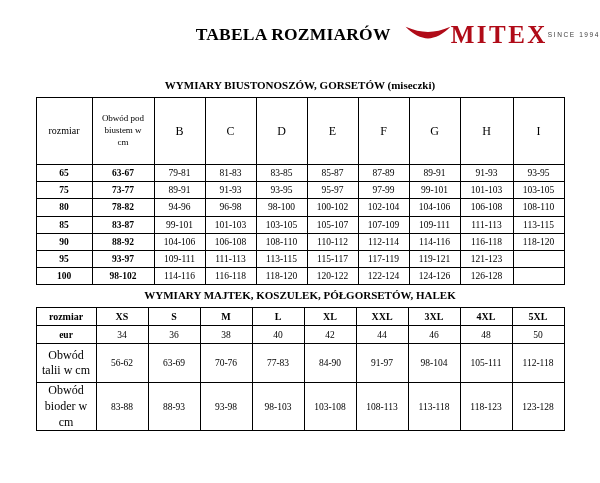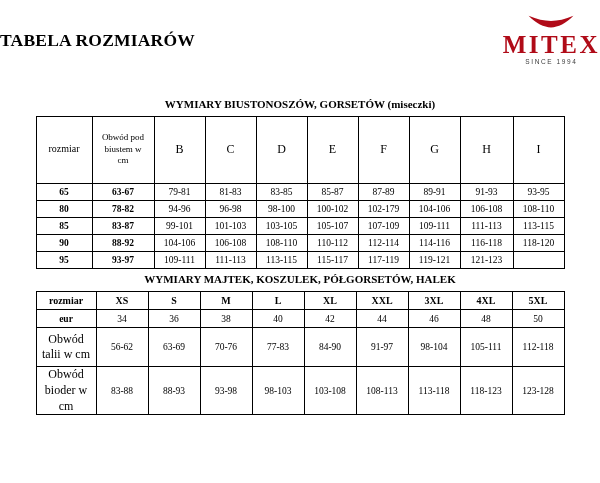--- a/index.html
+++ b/index.html
@@ -18,38 +18,37 @@
     position: relative;
     width: 600px;
     height: 483px;
     box-sizing: border-box;
   }
 
   
   .header {
     display: flex;
     align-items: center;
-    justify-content: space-between;
+    justify-content: flex-end;
     gap: 14px;
-    padding-top: 15px;
+    padding-top: 22px;
     padding-bottom: 6px;
   }
   .header-title {
     font-family: "Liberation Serif", serif;
     font-size: 17.5px;
     font-weight: bold;
     letter-spacing: 0.2px;
     white-space: nowrap;
   }
   .brand {
     display: flex;
-    flex-direction: column;
+    flex-direction: row;
     align-items: center;
     line-height: 1;
-    margin-left: 42px;
   }
   .brand-mark {
     display: block;
     margin-bottom: 1px;
   }
   .brand-name {
     font-family: "Liberation Serif", serif;
     font-size: 25px;
     font-weight: bold;
     color: #b00b18;
@@ -201,27 +200,39 @@
         <td>79-81</td>
         <td>81-83</td>
         <td>83-85</td>
         <td>85-87</td>
         <td>87-89</td>
         <td>89-91</td>
         <td>91-93</td>
         <td>93-95</td>
       </tr>
       <tr>
+        <td class="c0">75</td>
+        <td class="c1">73-77</td>
+        <td>89-91</td>
+        <td>91-93</td>
+        <td>93-95</td>
+        <td>95-97</td>
+        <td>97-99</td>
+        <td>99-101</td>
+        <td>101-103</td>
+        <td>103-105</td>
+      </tr>
+      <tr>
         <td class="c0">80</td>
         <td class="c1">78-82</td>
         <td>94-96</td>
         <td>96-98</td>
         <td>98-100</td>
         <td>100-102</td>
-        <td>102-179</td>
+        <td>102-104</td>
         <td>104-106</td>
         <td>106-108</td>
         <td>108-110</td>
       </tr>
       <tr>
         <td class="c0">85</td>
         <td class="c1">83-87</td>
         <td>99-101</td>
         <td>101-103</td>
         <td>103-105</td>
@@ -246,20 +257,32 @@
       <tr>
         <td class="c0">95</td>
         <td class="c1">93-97</td>
         <td>109-111</td>
         <td>111-113</td>
         <td>113-115</td>
         <td>115-117</td>
         <td>117-119</td>
         <td>119-121</td>
         <td>121-123</td>
+        <td></td>
+      </tr>
+      <tr>
+        <td class="c0">100</td>
+        <td class="c1">98-102</td>
+        <td>114-116</td>
+        <td>116-118</td>
+        <td>118-120</td>
+        <td>120-122</td>
+        <td>122-124</td>
+        <td>124-126</td>
+        <td>126-128</td>
         <td></td>
       </tr>
     </tbody>
   </table>
 
   <div class="section-caption caption-2">WYMIARY MAJTEK, KOSZULEK, PÓŁGORSETÓW, HALEK</div>
 
   <table class="table-bottom">
     <colgroup>
       <col style="width:60px">

